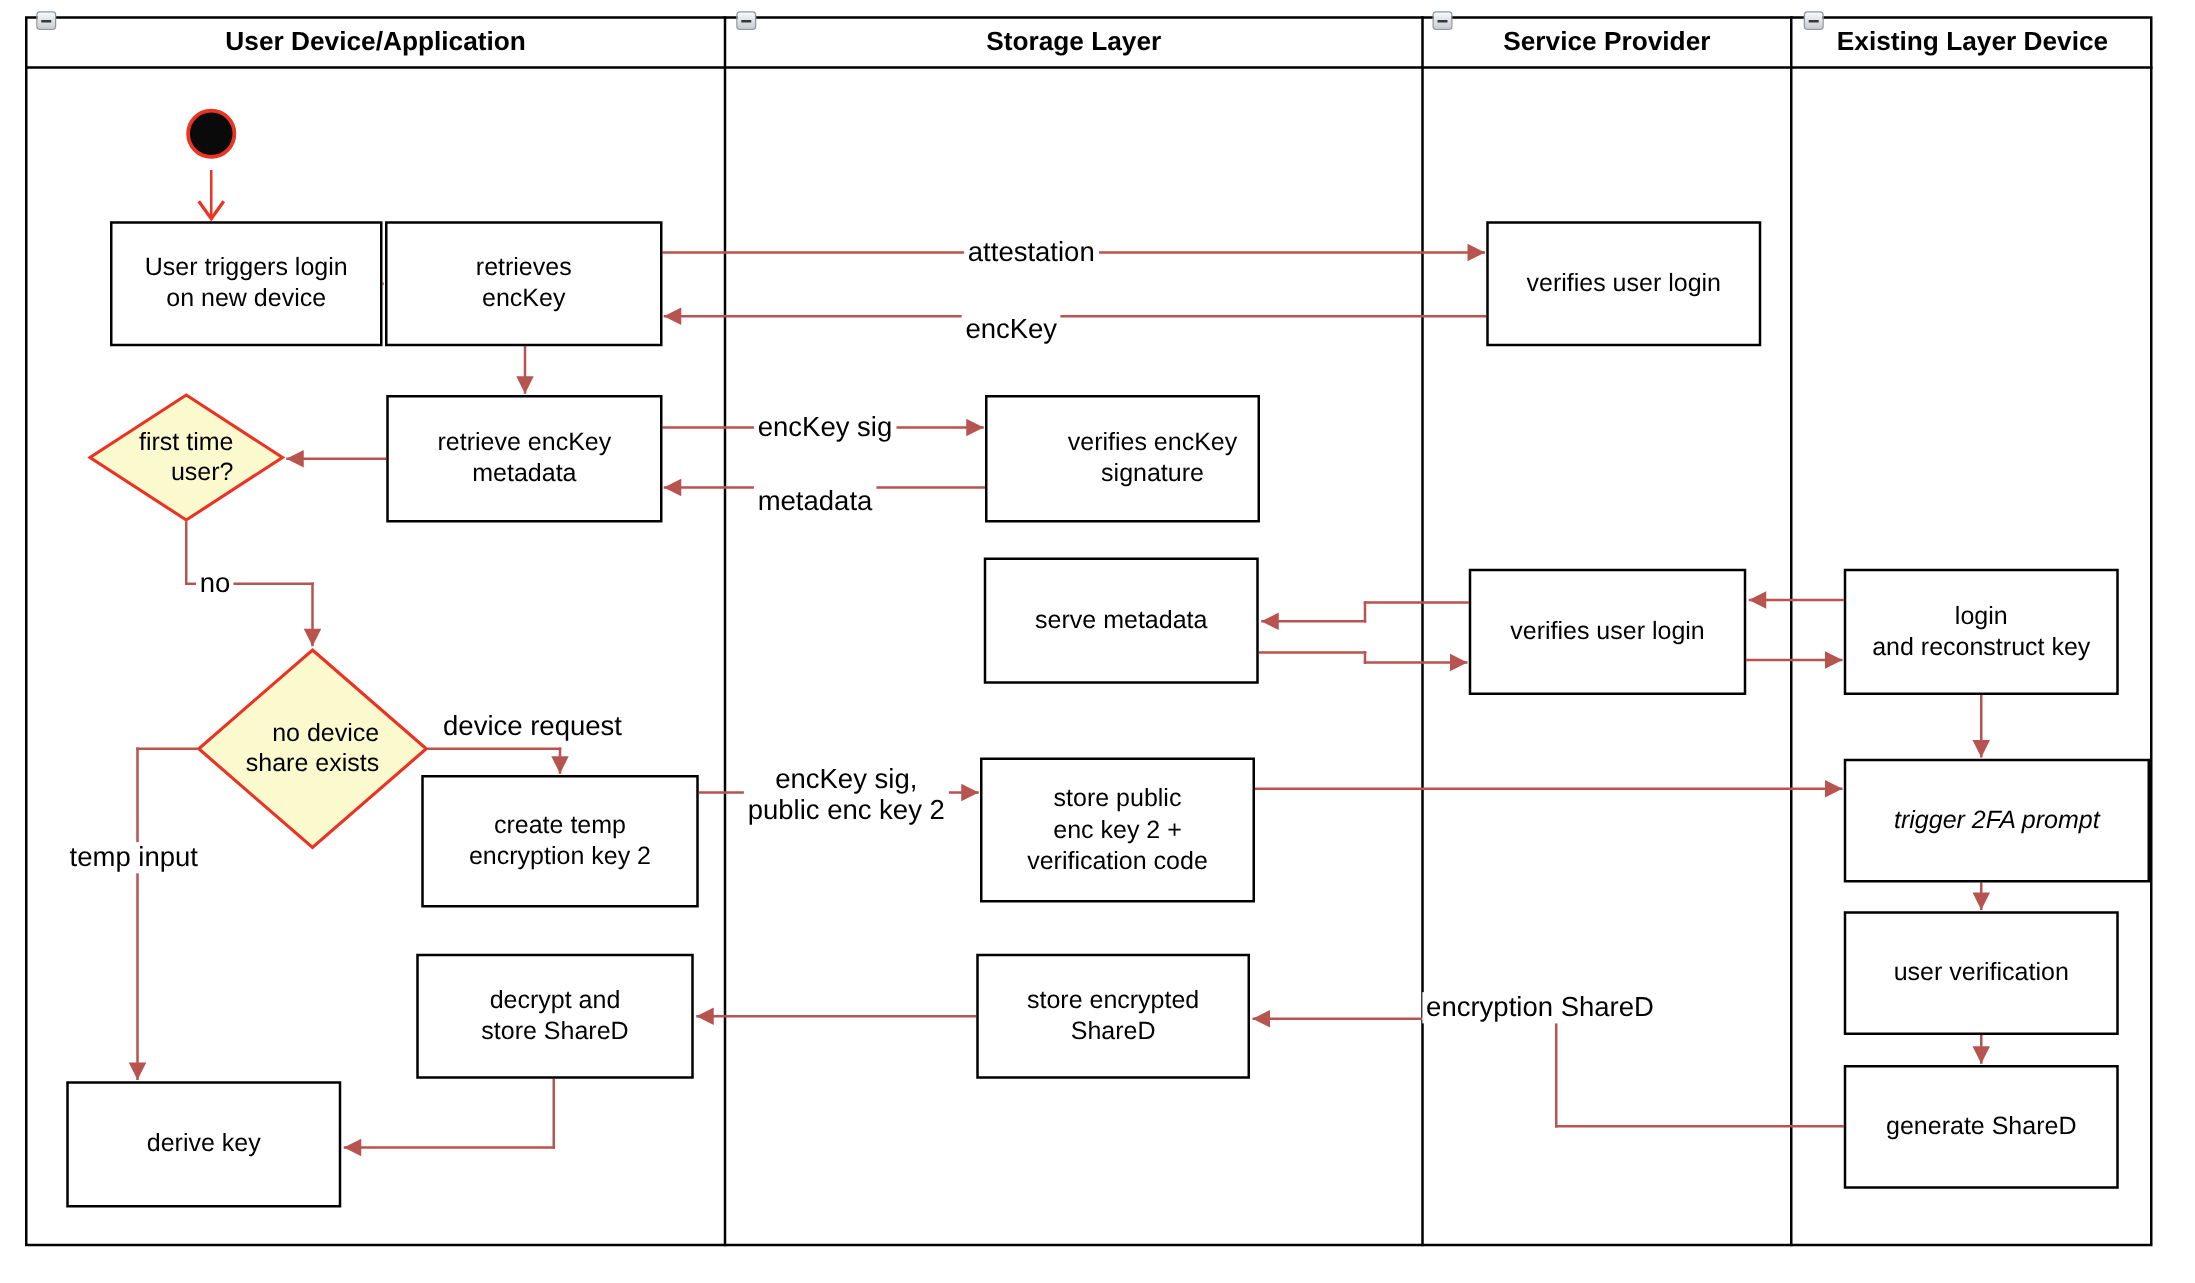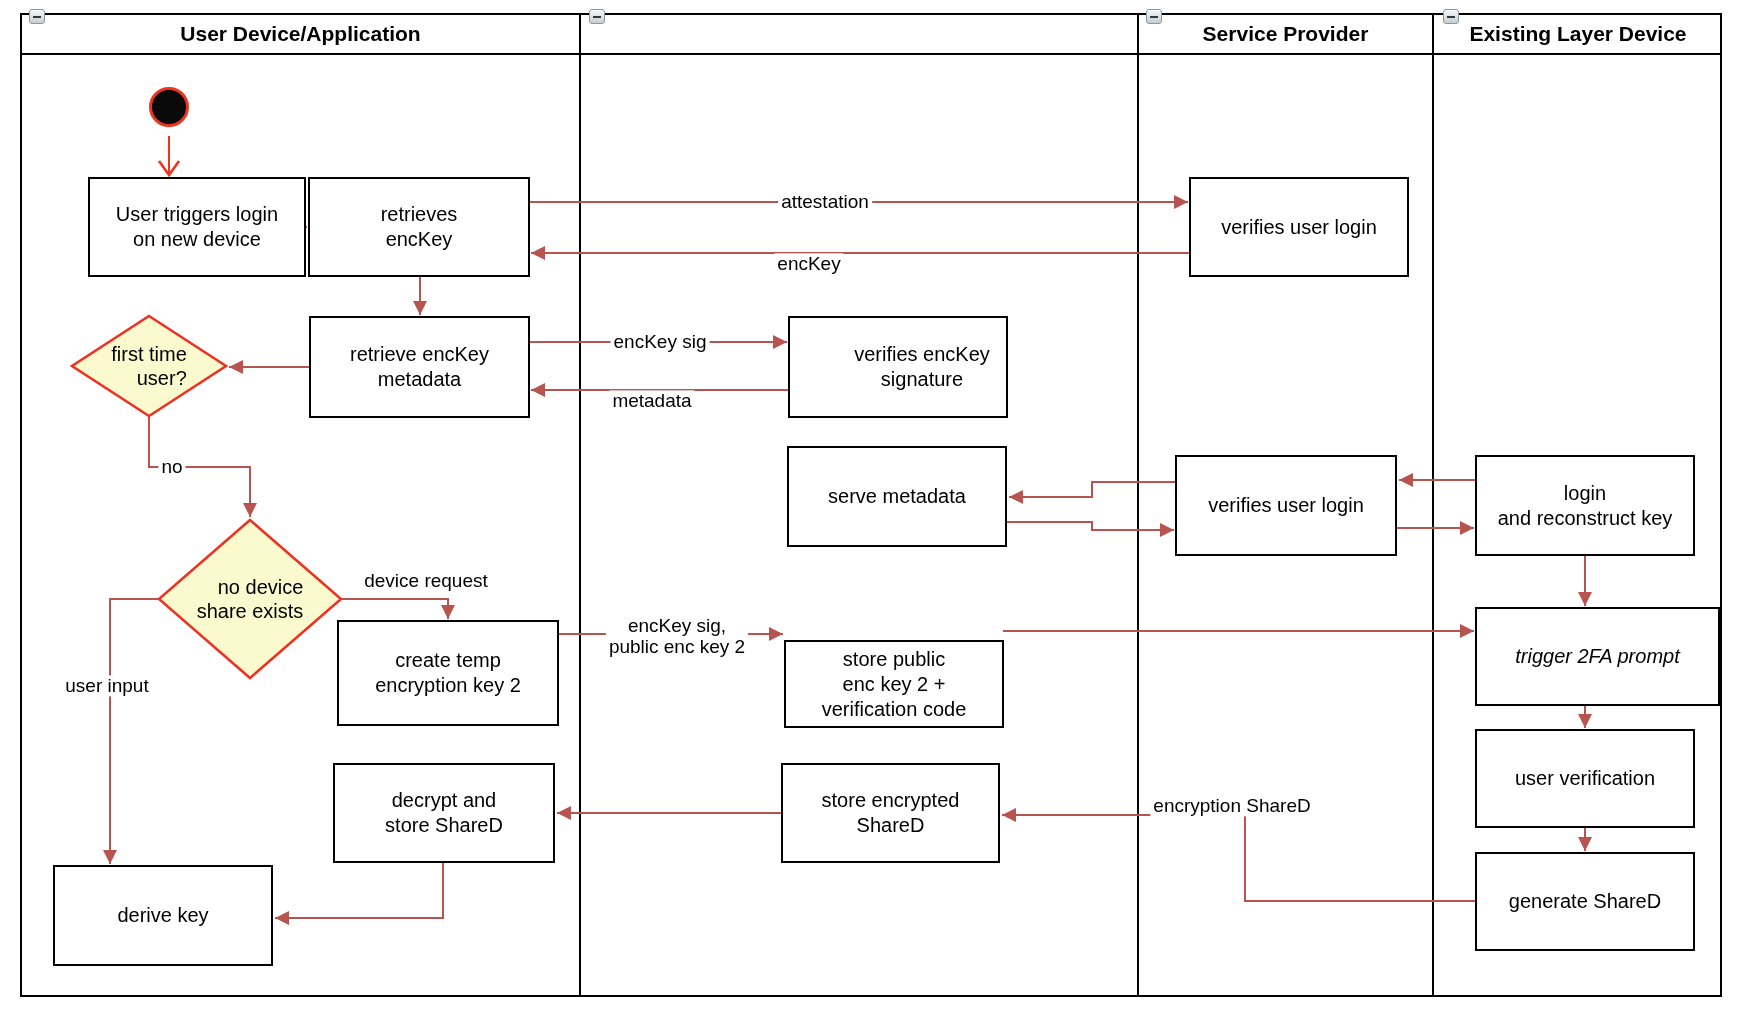--- a/index.html
+++ b/index.html
@@ -14,21 +14,21 @@
           background:linear-gradient(#f7f9fa,#c7cdd3);display:flex;align-items:center;justify-content:center;box-sizing:border-box;}
   .collapse-btn .minus{width:8px;height:2px;background:#35393e;}
   .box{position:absolute;border:2px solid #000;background:#fff;display:flex;align-items:center;justify-content:center;
        text-align:center;font-size:20px;line-height:1.25;white-space:pre-line;box-sizing:border-box;}
   .diamond{position:absolute;}
   .diamond svg{position:absolute;left:0;top:0;}
   .diamond .dlabel{position:absolute;left:0;top:0;width:100%;height:100%;display:flex;align-items:center;justify-content:center;
        text-align:right;font-size:20px;line-height:1.2;white-space:pre-line;}
   .start-node{position:absolute;border-radius:50%;background:#0a0a0a;box-sizing:border-box;}
   .seg{position:absolute;}
-  .edge-label{position:absolute;transform:translate(-50%,-50%);background:#fff;padding:0 3px;font-size:19px;
+  .edge-label{position:absolute;transform:translate(-50%,-50%);background:#fff;padding:0 3px;font-size:22px;
        line-height:1.12;white-space:pre-line;text-align:center;}
   .arrowhead{position:absolute;width:0;height:0;}
 </style>
 </head>
 <body>
 
 <div id="canvas">
 
   <div class="frame" style="left:20px;top:13px;width:1702px;height:984px;"></div>
 
@@ -38,20 +38,23 @@
   <div class="vline" style="left:1137px;top:13px;height:984px;"></div>
   <div class="vline" style="left:1432px;top:13px;height:984px;"></div>
 
   <div class="lane-header" style="left:22px;width:557px;">
     <span class="lane-title">User Device/Application</span>
   </div>
   <div class="collapse-btn" style="left:29px;">
       <div class="minus"></div>
     </div>
 
+  <div class="lane-header" style="left:581px;width:556px;">
+    <span class="lane-title">Storage Layer</span>
+  </div>
   <div class="collapse-btn" style="left:589px;">
       <div class="minus"></div>
     </div>
 
   <div class="lane-header" style="left:1139px;width:293px;">
     <span class="lane-title">Service Provider</span>
   </div>
   <div class="collapse-btn" style="left:1146px;">
       <div class="minus"></div>
     </div>
@@ -91,21 +94,21 @@
       <div class="seg" style="background: rgb(184, 84, 80); left: 249px; top: 466px; width: 2px; height: 51px;"></div>
       <div class="arrowhead" style="border-left: 7px solid transparent; border-right: 7px solid transparent; border-top: 14px solid rgb(184, 84, 80); left: 243px; top: 503px;"></div>
       <div class="edge-label" style="left: 172px; top: 467px;">no</div>
       <div class="seg" style="background: rgb(184, 84, 80); left: 342px; top: 598px; width: 107px; height: 2px;"></div>
       <div class="seg" style="background: rgb(184, 84, 80); left: 447px; top: 598px; width: 2px; height: 21px;"></div>
       <div class="arrowhead" style="border-left: 7px solid transparent; border-right: 7px solid transparent; border-top: 14px solid rgb(184, 84, 80); left: 441px; top: 605px;"></div>
       <div class="edge-label" style="left: 426px; top: 581px;">device request</div>
       <div class="seg" style="background: rgb(184, 84, 80); left: 109px; top: 598px; width: 49px; height: 2px;"></div>
       <div class="seg" style="background: rgb(184, 84, 80); left: 109px; top: 598px; width: 2px; height: 266px;"></div>
       <div class="arrowhead" style="border-left: 7px solid transparent; border-right: 7px solid transparent; border-top: 14px solid rgb(184, 84, 80); left: 103px; top: 850px;"></div>
-      <div class="edge-label" style="left: 107px; top: 686px;">user input</div>
+      <div class="edge-label" style="left: 107px; top: 686px;">temp input</div>
       <div class="seg" style="background: rgb(184, 84, 80); left: 558px; top: 633px; width: 225px; height: 2px;"></div>
       <div class="arrowhead" style="border-top: 7px solid transparent; border-bottom: 7px solid transparent; border-left: 14px solid rgb(184, 84, 80); left: 769px; top: 627px;"></div>
       <div class="edge-label" style="left: 677px; top: 636px;">encKey sig,
 public enc key 2</div>
       <div class="seg" style="background: rgb(184, 84, 80); left: 1003px; top: 630px; width: 471px; height: 2px;"></div>
       <div class="arrowhead" style="border-top: 7px solid transparent; border-bottom: 7px solid transparent; border-left: 14px solid rgb(184, 84, 80); left: 1460px; top: 624px;"></div>
       <div class="seg" style="background: rgb(184, 84, 80); left: 1584px; top: 555px; width: 2px; height: 51px;"></div>
       <div class="arrowhead" style="border-left: 7px solid transparent; border-right: 7px solid transparent; border-top: 14px solid rgb(184, 84, 80); left: 1578px; top: 592px;"></div>
       <div class="seg" style="background: rgb(184, 84, 80); left: 1584px; top: 705px; width: 2px; height: 23px;"></div>
       <div class="arrowhead" style="border-left: 7px solid transparent; border-right: 7px solid transparent; border-top: 14px solid rgb(184, 84, 80); left: 1578px; top: 714px;"></div>
@@ -156,21 +159,21 @@
 and reconstruct key</span></div>
       <div class="diamond" style="left: 157px; top: 518px; width: 186px; height: 162px;">
         <svg width="186" height="162">
           <polygon points="93,2 184,81 93,160 2,81" fill="#FBF9CE" stroke="#EB3223" stroke-width="2.5"></polygon>
         </svg>
         <div class="dlabel">no device
 share exists</div>
       </div>
       <div class="box" style="left: 337px; top: 620px; width: 222px; height: 106px;"><span>create temp
 encryption key 2</span></div>
-      <div class="box" style="left: 784px; top: 640px; width: 220px; height: 88px;"><span>store public
+      <div class="box" style="left: 784px; top: 606px; width: 220px; height: 116px;"><span>store public
 enc key 2 +
 verification code</span></div>
       <div class="box" style="left: 1475px; top: 607px; width: 245px; height: 99px; font-style: italic;"><span>trigger 2FA prompt</span></div>
       <div class="box" style="left: 1475px; top: 729px; width: 220px; height: 99px;"><span>user verification</span></div>
       <div class="box" style="left: 1475px; top: 852px; width: 220px; height: 99px;"><span>generate ShareD</span></div>
       <div class="box" style="left: 333px; top: 763px; width: 222px; height: 100px;"><span>decrypt and
 store ShareD</span></div>
       <div class="box" style="left: 781px; top: 763px; width: 219px; height: 100px;"><span>store encrypted
 ShareD</span></div>
       <div class="box" style="left: 53px; top: 865px; width: 220px; height: 101px;"><span>derive key</span></div>

